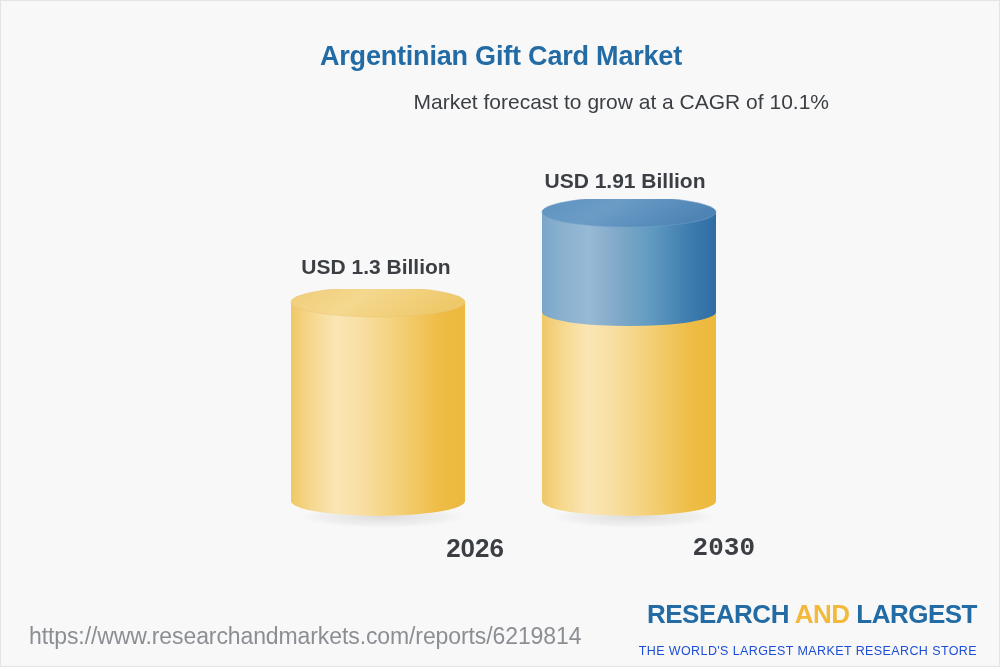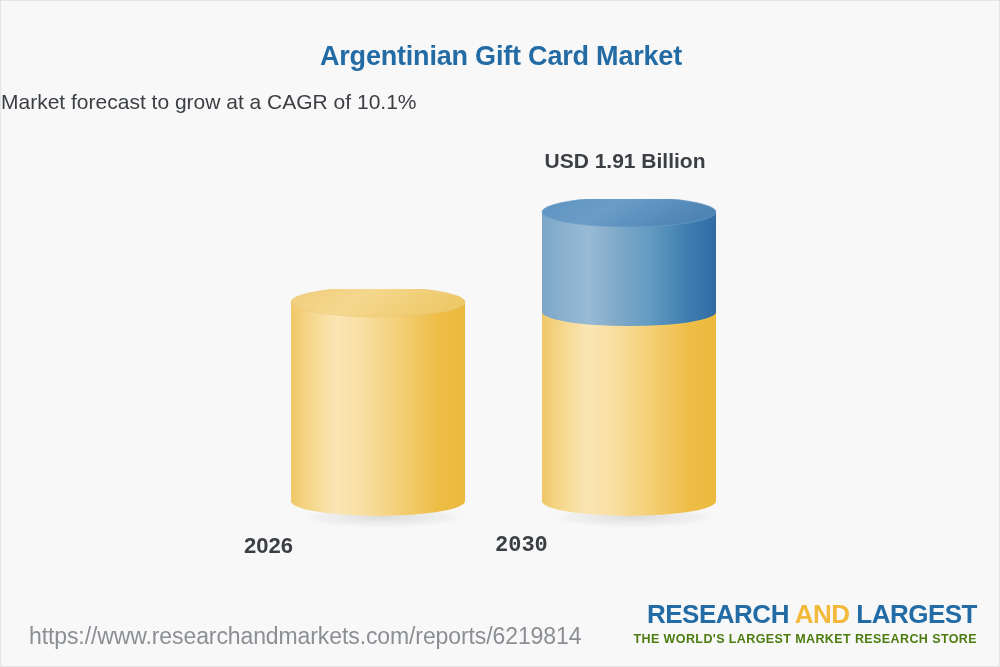--- a/index.html
+++ b/index.html
@@ -33,21 +33,21 @@
     font-size: 27px;
     font-weight: bold;
     color: #226ba5;
     letter-spacing: -0.2px;
   }
   #chart-subtitle {
     position: absolute;
     top: 89px;
     left: 0;
     width: 828px;
-    text-align: left;
+    text-align: right;
     font-size: 21px;
     font-weight: normal;
     color: #3b3f44;
   }
 
   
   #plot-area {
     position: absolute;
     left: 0;
     top: 0;
@@ -62,22 +62,22 @@
     width: 260px;
     text-align: center;
     font-size: 21px;
     font-weight: bold;
     color: #3b3f44;
     white-space: nowrap;
   }
   .cat-label {
     position: absolute;
     width: 260px;
-    text-align: left;
-    font-size: 22px;
+    text-align: right;
+    font-size: 26px;
     font-weight: bold;
     color: #3b3f44;
   }
 
   
   #footer-url {
     position: absolute;
     left: 28px;
     top: 622px;
     font-size: 23px;
@@ -93,38 +93,39 @@
   #logo-wordmark {
     font-size: 26px;
     font-weight: bold;
     letter-spacing: -0.5px;
     line-height: 1;
     white-space: nowrap;
   }
   .logo-blue { color: #226ba5; }
   .logo-gold { color: #f2b93c; margin-top: 10px; }
   #logo-tagline {
-    margin-top: 5px;
+    margin-top: 17px;
     font-size: 12.5px;
-    font-weight: bold;
-    color: #4d7c0f;
+    font-weight: normal;
+    color: #1d4ed8;
     letter-spacing: 0.4px;
     white-space: nowrap;
   }
 </style>
 </head>
 <body>
 
 <div id="canvas">
 
   <div id="chart-title">Argentinian Gift Card Market</div>
   <div id="chart-subtitle">Market forecast to grow at a CAGR of 10.1%</div>
 
   <div id="plot-area">
 
+    <div class="value-label" style="left:245px; top:254px;">USD 1.3 Billion</div>
 
     <svg class="cyl-group" style="left:286px; top:288px;" width="182" height="240" viewBox="0 0 182 240">
       <defs>
         <linearGradient id="goldBody" x1="0" y1="0" x2="1" y2="0">
           <stop offset="0%" stop-color="#f0c768"></stop>
           <stop offset="12%" stop-color="#f6d98f"></stop>
           <stop offset="26%" stop-color="#fae5b4"></stop>
           <stop offset="40%" stop-color="#f8dfa3"></stop>
           <stop offset="62%" stop-color="#f4cf76"></stop>
           <stop offset="85%" stop-color="#eebd46"></stop>
@@ -142,21 +143,21 @@
         </radialGradient>
       </defs>
       <ellipse cx="96" cy="228" rx="92" ry="12" fill="url(#shadow26)"></ellipse>
       <path d="M4,13 L4,212 A87,15 0 0,0 178,212 L178,13 Z" fill="url(#goldBody)"></path>
       <ellipse cx="91" cy="13" rx="87" ry="15" fill="url(#goldTop)"></ellipse>
       <ellipse cx="91" cy="13" rx="87" ry="15" fill="none" stroke="#e8c172" stroke-width="0.8" stroke-opacity="0.6"></ellipse>
     </svg>
 
     <div class="cat-label" style="left:243px; top:532px;">2026</div>
 
-    <div class="value-label" style="left:494px; top:148px;">USD 1.91 Billion</div>
+    <div class="value-label" style="left:494px; top:168px;">USD 1.91 Billion</div>
 
     <svg class="cyl-group" style="left:537px; top:198px;" width="182" height="330" viewBox="0 0 182 330">
       <defs>
         <linearGradient id="blueBody" x1="0" y1="0" x2="1" y2="0">
           <stop offset="0%" stop-color="#7ba6c8"></stop>
           <stop offset="14%" stop-color="#8cb2d0"></stop>
           <stop offset="27%" stop-color="#97bad5"></stop>
           <stop offset="42%" stop-color="#82aac9"></stop>
           <stop offset="62%" stop-color="#629bc1"></stop>
           <stop offset="85%" stop-color="#3d7cae"></stop>

